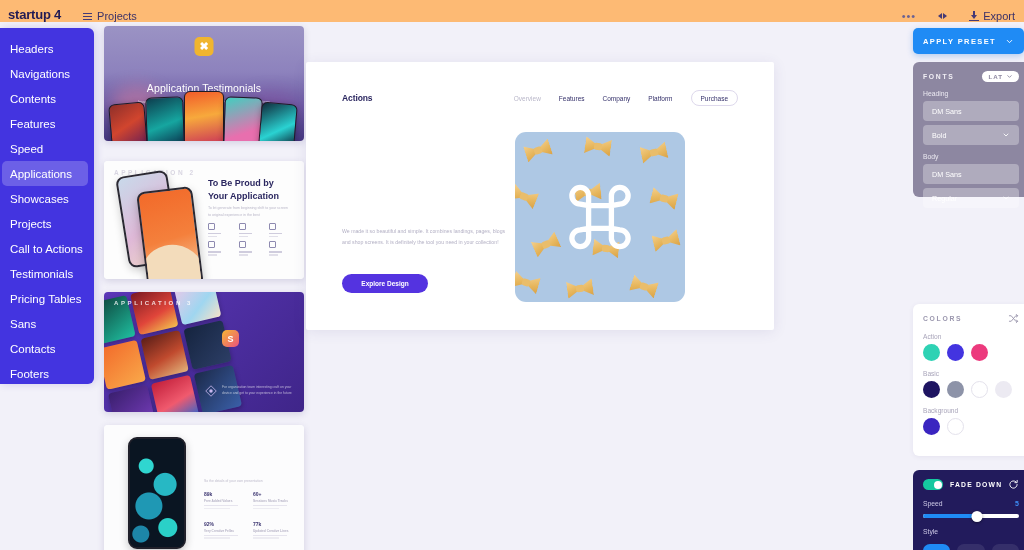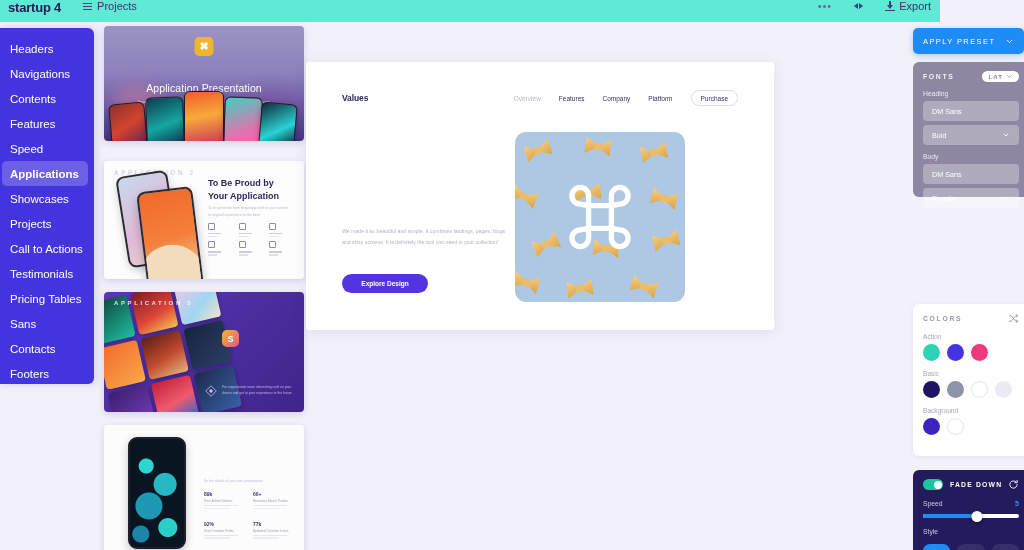--- a/index.html
+++ b/index.html
@@ -6,23 +6,23 @@
   html, body {
     width: 1024px; height: 550px;
     overflow: hidden;
     font-family: "Liberation Sans", sans-serif;
     background: #f4f3fa;
   }
   #app { position: relative; width: 1024px; height: 550px; background: #f2f1f9; }
 
   
   #topbar {
-    position: absolute; left: 0; top: 0; width: 940px; height: 22px;
-    background: #5eead4;
-    display: flex; align-items: flex-start;
+    position: absolute; left: 0; top: 0; width: 1024px; height: 22px;
+    background: #fdba74;
+    display: flex; align-items: flex-end;
     z-index: 40;
   }
   #brand {
     margin-left: 8px; font-size: 13px; font-weight: 700; color: #221b54;
     letter-spacing: -.2px;
   }
   #projects-btn {
     margin-left: 22px; display: flex; align-items: center; gap: 5px;
     font-size: 11px; color: #3b3168; font-weight: 500;
   }
@@ -51,21 +51,21 @@
     padding: 8px 0;
     z-index: 30;
     box-shadow: 2px 0 8px rgba(60,40,170,.18);
   }
   .side-item {
     height: 25px; display: flex; align-items: center;
     padding-left: 8px; margin: 0 6px 0 2px;
     font-size: 11.5px; color: #ffffff; font-weight: 400;
     border-radius: 5px; white-space: nowrap;
   }
-  .side-item.active { background: rgba(255,255,255,.22); font-weight: 700; }
+  .side-item.active { background: rgba(255,255,255,.22); font-weight: 400; }
 
   
   #rail { position: absolute; left: 104px; top: 26px; width: 200px; height: 524px; }
   .thumb {
     width: 200px; border-radius: 4px; overflow: hidden; position: relative;
     box-shadow: 0 2px 7px rgba(60,50,120,.17);
     margin-bottom: 13px; background: #fff;
   }
   .thumb.t1 { height: 115px; }
   .thumb.t2 { height: 118px; margin-top: 20px; }
@@ -178,21 +178,21 @@
      background:#e9bd6b; border-radius:2px; }
   #cmd { position:absolute; left:50%; top:50%; transform:translate(-50%,-50%);
      width:76px; height:76px; }
 
   
   #right { position:absolute; right:0; top:22px; width:119px; height:528px; }
   #apply-preset {
     position:absolute; left:8px; top:6px; width:111px; height:26px;
     background:#1f8bf5; border-radius:5px; color:#fff;
     display:flex; align-items:center; padding:0 10px;
-    font-size:7.5px; font-weight:400; letter-spacing:1.4px;
+    font-size:7.5px; font-weight:700; letter-spacing:1.4px;
     box-shadow:0 2px 6px rgba(30,120,220,.3);
   }
   #apply-preset .chev { margin-left:auto; }
 
   #fonts-card {
     position:absolute; left:8px; top:40px; width:116px; height:135px;
     background:#8d87a1; border-radius:6px; padding:9px 10px;
   }
   .card-head { display:flex; align-items:center; }
   .card-title { font-size:6.8px; font-weight:700; letter-spacing:1.7px; color:#f2f0f6; }
@@ -321,21 +321,21 @@
       </div>
   </div>
 
   <div id="rail">
 
     <div class="thumb t1">
       <div class="t1-bg"></div>
       <div class="t1-blob" style="left:8px;top:60px;width:50px;height:34px;background:#d07a9e;"></div>
       <div class="t1-blob" style="right:6px;top:66px;width:56px;height:32px;background:#7f4f9e;"></div>
       <div class="t1-badge">✖</div>
-      <div class="t1-title">Application Presentation</div>
+      <div class="t1-title">Application Testimonials</div>
       <div class="t1-sub">Imagine presentation on your device without any troubles and mornings</div>
       <div class="phones">
         <div class="phone" style="left:6px;width:36px;height:44px;background:linear-gradient(150deg,#8e2f2a,#d1452e 50%,#6b1f55);transform:rotate(-5deg);"></div>
         <div class="phone" style="left:42px;width:38px;height:50px;background:linear-gradient(160deg,#0d3d4e,#16a6a0 55%,#0a2e4a);transform:rotate(-2deg);"></div>
         <div class="phone" style="left:80px;width:40px;height:56px;background:linear-gradient(170deg,#f25c2a,#f7a93c 45%,#c72d5a);"></div>
         <div class="phone" style="left:120px;width:38px;height:50px;background:linear-gradient(160deg,#3fd0c0,#e86fae 70%);transform:rotate(2deg);"></div>
         <div class="phone" style="left:156px;width:36px;height:44px;background:linear-gradient(150deg,#0f2a3a,#2ad2d2 60%,#0a1e2e);transform:rotate(5deg);"></div>
       </div>
     </div>
 
@@ -440,21 +440,21 @@
           <div class="cap">Updated Creative Lines</div>
           <div class="ln"></div>
             <div class="ln2"></div>
         </div>
       </div>
     </div>
   </div>
 
   <div id="canvas">
     <div id="site-nav">
-      <div id="site-logo">Values</div>
+      <div id="site-logo">Actions</div>
       <div id="site-links">
         <span class="nav-link muted">Overview</span>
         <span class="nav-link">Features</span>
         <span class="nav-link">Company</span>
         <span class="nav-link">Platform</span>
         <span class="nav-pill">Purchase</span>
       </div>
     </div>
 
     <div id="hero-p">We made it so beautiful and simple. It combines landings, pages, blogs and shop screens. It is definitely the tool you need in your collection!</div>

